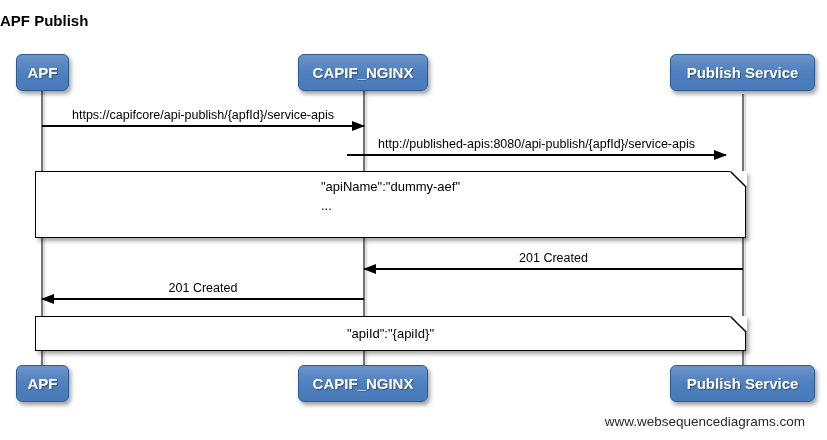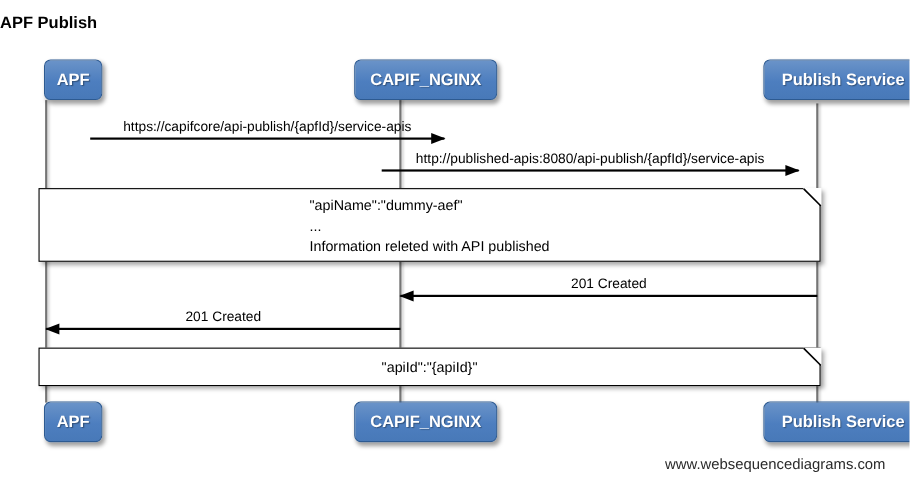--- a/index.html
+++ b/index.html
@@ -12,21 +12,21 @@
     font-size:15px; font-weight:bold; color:#000;
   }
   .actor {
     position:absolute; height:37px;
     background:linear-gradient(180deg,#6a93c8 0%,#4d7ebf 55%,#4879b8 100%);
     border:1px solid #2d5a91; border-radius:6px;
     box-shadow:2px 3px 4px rgba(0,0,0,0.38);
     display:flex; align-items:center; justify-content:center;
     color:#ffffff; font-weight:bold; font-size:15px;
     text-shadow:1px 1px 1px rgba(0,0,0,0.35);
-    box-sizing:border-box; white-space:nowrap;margin-left:24px;
+    box-sizing:border-box; white-space:nowrap;
   }
   .lifeline {
     position:absolute; width:2px; background:#757575;
     box-shadow:2px 0 2px rgba(0,0,0,0.18);
   }
   .message { position:absolute; }
   .msg-label {
     text-align:center; font-size:12.5px; line-height:15px;
     padding-bottom:2px; white-space:nowrap; color:#000;
   }
@@ -69,21 +69,21 @@
   <div class="actor" style="left:16px; top:54px; width:53px;">
     <span>APF</span>
   </div>
   <div class="actor" style="left:298px; top:54px; width:130px;">
     <span>CAPIF_NGINX</span>
   </div>
   <div class="actor" style="left:670px; top:54px; width:145px;">
     <span>Publish Service</span>
   </div>
 
-  <div class="message" style="left:42px; top:108px; width:322px;padding-left:40px;">
+  <div class="message" style="left:42px; top:108px; width:322px;">
     <div class="msg-label">https://capifcore/api-publish/{apfId}/service-apis</div>
     <div class="msg-line">
       <span class="head-right"></span>
     </div>
   </div>
 
   <div class="message" style="left:347px; top:137px; width:379px;">
     <div class="msg-label">http://published-apis:8080/api-publish/{apfId}/service-apis</div>
     <div class="msg-line">
       <span class="head-right"></span>
@@ -91,21 +91,20 @@
   </div>
 
   <div class="note" style="left:35px; top:171px; width:711px; height:67px; padding-top:6px;">
     <svg class="fold" width="17" height="17" viewBox="0 0 17 17">
       <polygon points="0,0 17,0 17,17" fill="#ffffff"></polygon>
       <path d="M0.7,0.7 L16.3,16.3" stroke="#000000" stroke-width="1.5" fill="none"></path>
     </svg>
     <div class="note-inner">
       <div>"apiName":"dummy-aef"</div>
       <div>...</div>
-      <div>Information releted with API published</div>
     </div>
   </div>
 
   <div class="message" style="left:364px; top:251px; width:379px;">
     <div class="msg-label">201 Created</div>
     <div class="msg-line">
       <span class="head-left"></span>
     </div>
   </div>
 

